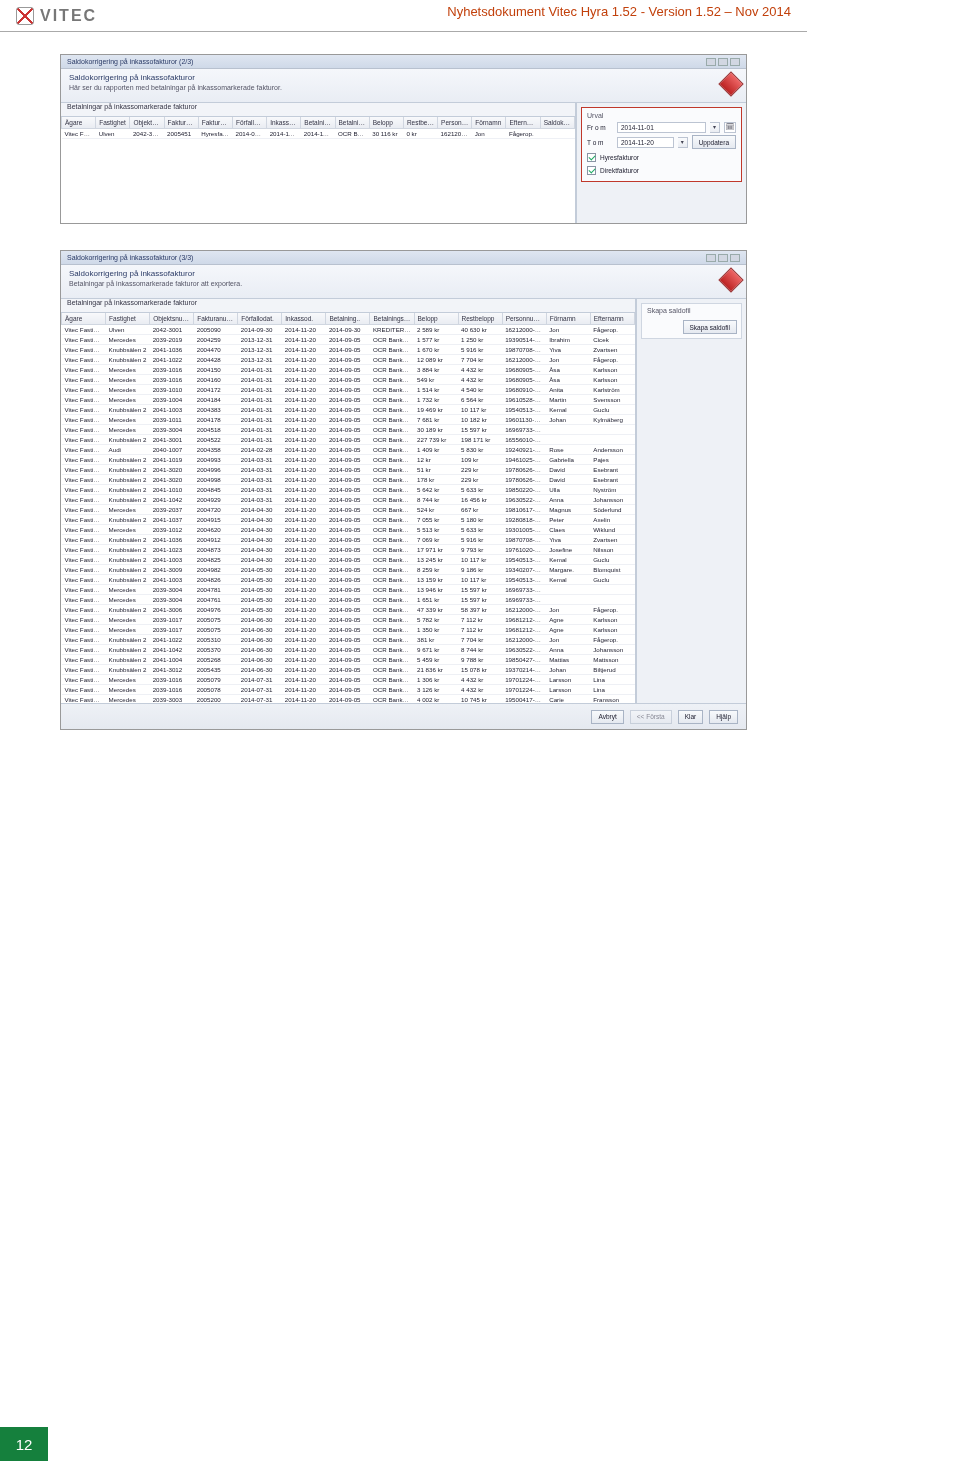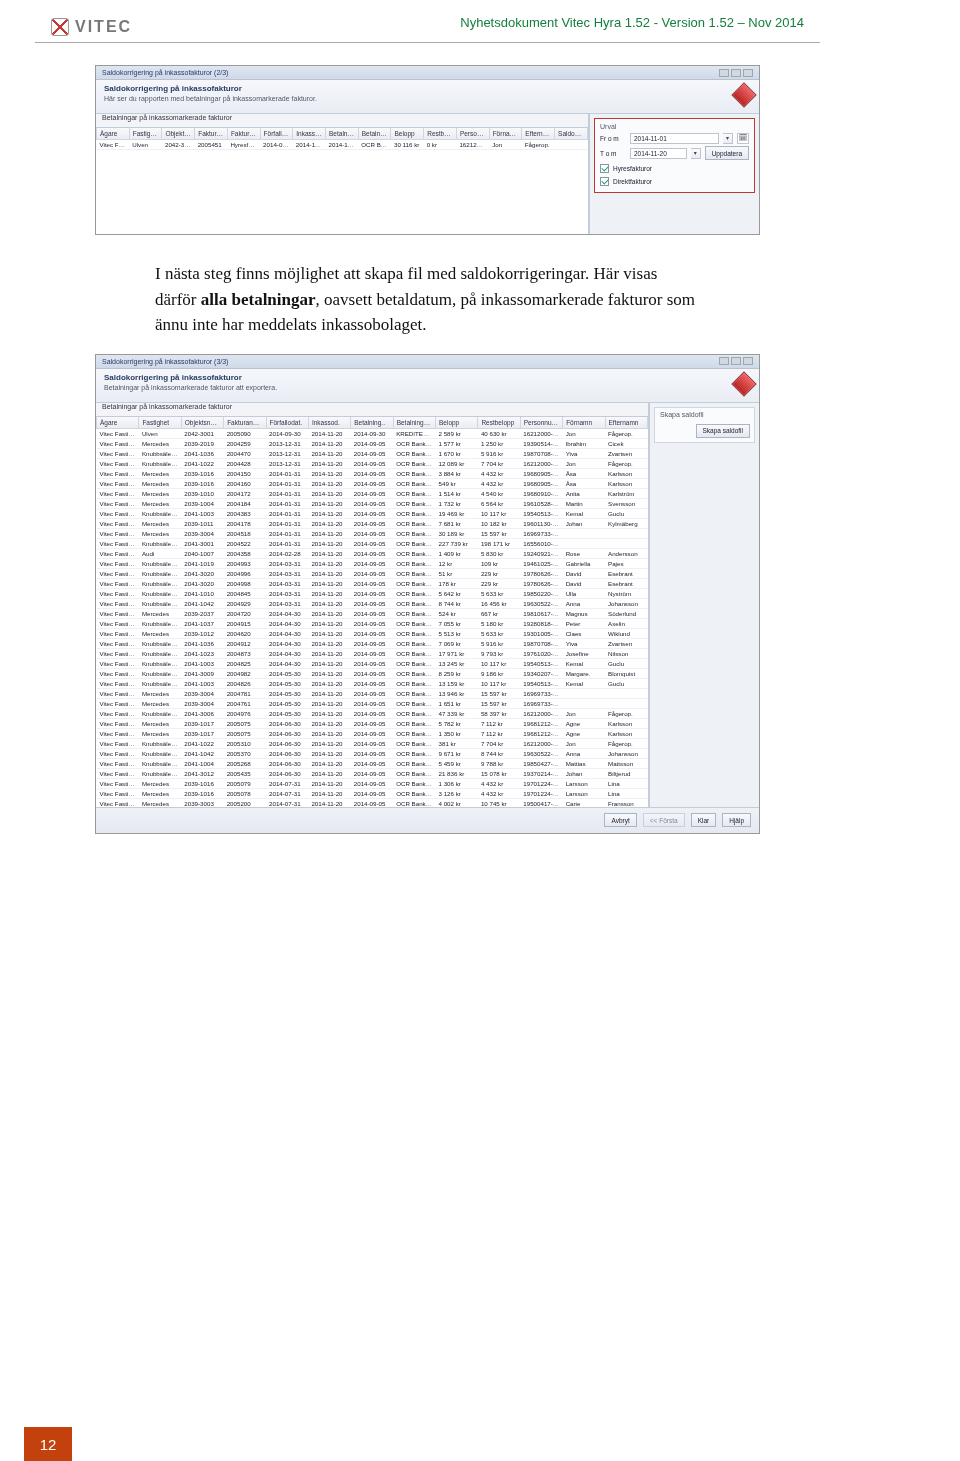--- a/index.html
+++ b/index.html
@@ -1,30 +1,30 @@
 <!DOCTYPE html>
 <html><head>
 <meta charset="utf-8">
 <style>
   * { box-sizing: border-box; margin: 0; padding: 0; }
   html, body { width: 960px; background: #fff; font-family: Arial, Helvetica, sans-serif; color: #222; }
-  .page { width: 807px; min-height: 1461px; position: relative; padding: 11px; margin-left: 24px; }
+  .page { width: 807px; min-height: 1461px; position: relative; padding: 0; }
 
   
   .header-strip {
     height: 32px;
     border-bottom: 1px solid #aaa;
     display: flex; align-items: center;
     padding: 0 16px;
     position: relative;
   }
   .header-right-title {
     position: absolute; right: 16px; top: 4px;
     font-family: "Verdana", Arial, sans-serif;
-    font-size: 13px; color: #15803d;
+    font-size: 13px; color: #c2410c;
   }
   .logo-wrap { display: flex; align-items: center; gap: 6px; }
   .logo-mark {
     width: 18px; height: 18px; border: 1px solid #999; border-radius: 3px;
     position: relative; background:
       linear-gradient(45deg, transparent 46%, #c33 46%, #c33 54%, transparent 54%),
       linear-gradient(-45deg, transparent 46%, #c33 46%, #c33 54%, transparent 54%);
     background-color: #fff;
   }
   .logo-text { font-family: Arial, sans-serif; font-weight: 600; letter-spacing: 2px; color: #777; font-size: 16px; }
@@ -53,21 +53,21 @@
   .shot .titlebar .winbtns span { width:10px; height:8px; background:#d2d7e2; border:1px solid #9aa; display:inline-block; }
 
   .shot .ribbon {
     height: 34px;
     background: linear-gradient(#f5f7fb, #e9edf4);
     border-bottom: 1px solid #c3ccd9;
     padding: 4px 8px;
     font-size: 7px;
     color: #333;
   }
-  .shot .ribbon .rtitle { font-weight: bold; color: #2b3b66; font-size: 8px; }
+  .shot .ribbon .rtitle { font-weight: normal; color: #2b3b66; font-size: 8px; }
   .shot .ribbon .rsub { color: #556; margin-top: 2px; }
 
   .shot .gridarea {
     position: absolute; left: 0; right: 170px; top: 48px; bottom: 0;
     background: #fff;
     border-right: 1px solid #c3ccd9;
     overflow: hidden;
   }
   .shot2 .gridarea { right: 110px; bottom: 26px; }
 
@@ -156,21 +156,21 @@
     font-family: Garamond, "Times New Roman", serif;
     font-size: 17px; line-height: 1.5; color: #111;
   }
   .body-text p { margin: 0 0 14px 0; }
   .body-text strong { font-weight: 700; }
 
   
   .pagenum {
     position: absolute; left: 0; bottom: 0;
     width: 48px; height: 34px;
-    background: #c2410c; color: #fff;
+    background: #15803d; color: #fff;
     display:flex; align-items:center; justify-content:center;
     font-family: Arial, sans-serif; font-size: 15px;
   }
 </style>
 </head>
 <body>
 
 <div class="page">
 
   <div class="header-strip">
@@ -261,23 +261,20 @@
         </div>
         <div class="chkrow">
           <span class="chkbox checked"></span>
           <span>Direktfakturor</span>
         </div>
       </div>
     </div>
   </div>
 
   <div class="body-text">
-    <p>
-      <span>I nästa steg finns möjlighet att skapa fil med saldokorrigeringar. Här visas därför </span><strong>alla betalningar</strong><span>, oavsett betaldatum, på inkassomarkerade fakturor som ännu inte har meddelats inkassobolaget.</span>
-    </p>
   </div>
 
   <div class="shot shot2">
     <div class="titlebar">
       <span>Saldokorrigering på inkassofakturor (3/3)</span>
       <span class="winbtns">
           <span></span>
           <span></span>
           <span></span>
         </span>

